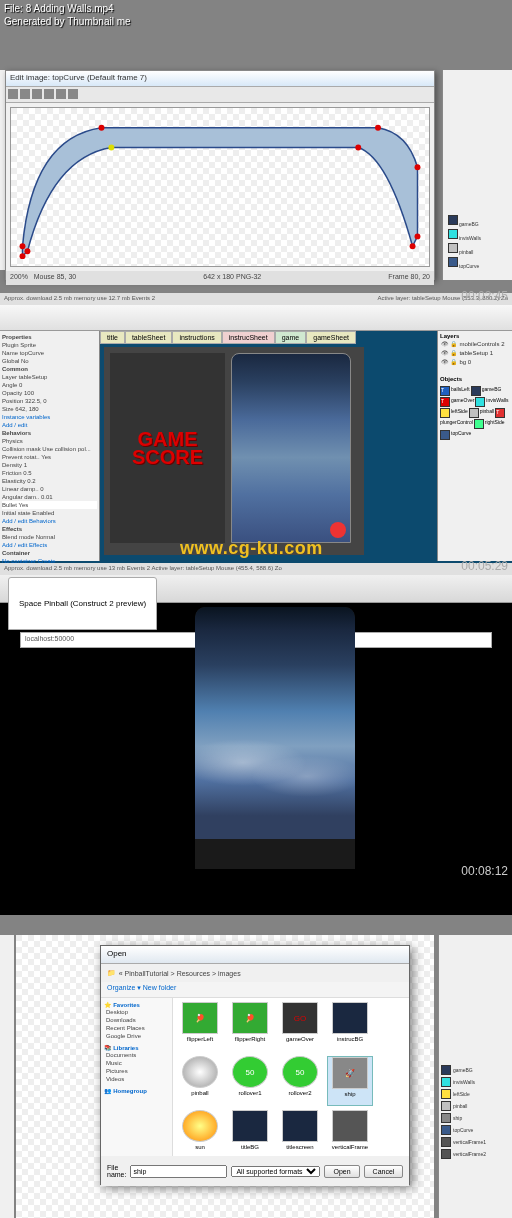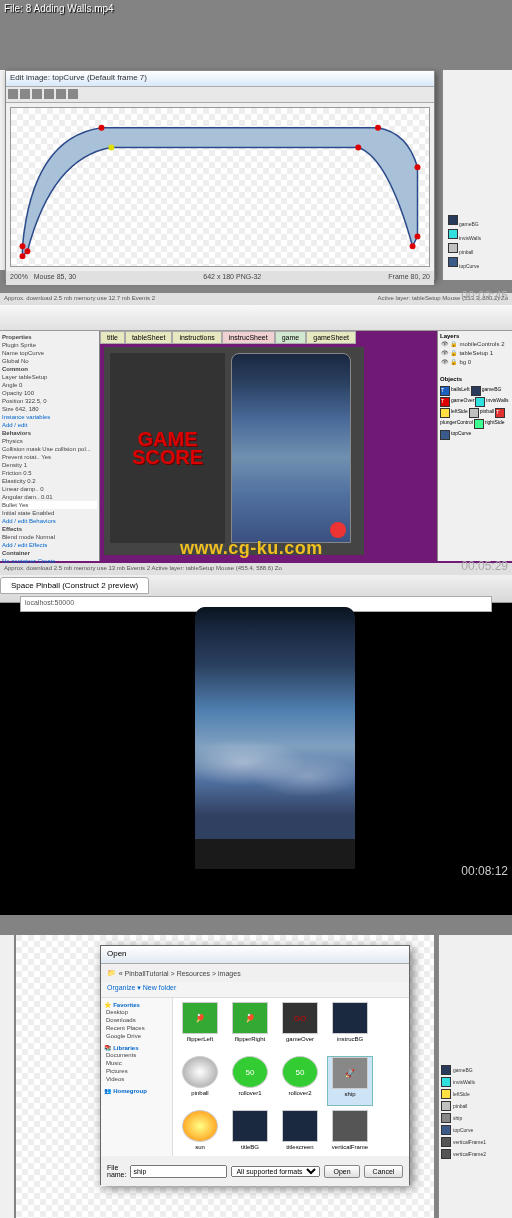--- a/index.html
+++ b/index.html
@@ -18,21 +18,21 @@
   .p1-curve { position: absolute; top: 0; left: 0; width: 100%; height: 100%; }
   .p1-status { height: 14px; background: #e0e0e0; font-size: 7px; padding: 2px 4px; color: #444; display: flex; justify-content: space-between; }
   .p1-sidebar { position: absolute; left: 0; top: 70px; width: 14px; height: 200px; background: #f0f0f0; }
   .p1-rightpanel { position: absolute; right: 0; top: 70px; width: 70px; height: 210px; background: #f0f0f0; border-left: 1px solid #888; }
   .p1-swatch { width: 10px; height: 10px; display: inline-block; margin: 1px; border: 1px solid #333; }
   .p1-swatches { position: absolute; bottom: 10px; left: 4px; }
   .p1-statusbar { position: absolute; bottom: 0; left: 0; right: 0; height: 12px; background: #e0e0e0; font-size: 6px; color: #555; padding: 2px 4px; display: flex; justify-content: space-between; }
   .p1-timestamp { position: absolute; bottom: 2px; right: 4px; color: #aaa; font-size: 12px; z-index: 50; }
   
   
-  .panel2 { position: absolute; top: 305px; left: 0; width: 512px; height: 270px; background: #701a75; }
+  .panel2 { position: absolute; top: 305px; left: 0; width: 512px; height: 270px; background: #0c4a6e; }
   .p2-topbar { height: 26px; background: linear-gradient(#f8f8f8, #e0e0e0); border-bottom: 1px solid #999; }
   .p2-tabs { position: absolute; top: 26px; left: 100px; display: flex; gap: 0; }
   .p2-tab { padding: 2px 6px; font-size: 7px; background: #e8e8c0; border: 1px solid #aaa; }
   .p2-leftpanel { position: absolute; left: 0; top: 26px; width: 100px; bottom: 14px; background: #f0f0f0; border-right: 1px solid #888; font-size: 6px; padding: 2px; color: #444; }
   .p2-prop { padding: 1px 0; }
   .p2-main { position: absolute; left: 104px; top: 42px; width: 260px; height: 208px; background: #444; display: flex; gap: 6px; padding: 6px; }
   .p2-gameover { width: 115px; height: 190px; background: #333; display: flex; flex-direction: column; justify-content: center; align-items: center; }
   .p2-gameover-text { color: #d00; font-weight: 900; font-size: 20px; font-family: Arial Black, sans-serif; text-shadow: 1px 1px 0 #600; line-height: 0.9; }
   .p2-earth { width: 120px; height: 190px; background: linear-gradient(#1a2840 0%, #2a4060 15%, #4a6a9a 35%, #7090b0 55%, #5070a0 75%, #3a5080 100%); border: 1px solid #888; border-radius: 8px 8px 0 0; position: relative; }
   .p2-earth-stop { position: absolute; bottom: 4px; right: 4px; width: 16px; height: 16px; background: #e33; border-radius: 50%; }
@@ -41,21 +41,21 @@
   .p2-layers { padding: 2px; font-size: 6px; }
   .p2-layer { padding: 1px; color: #333; }
   .p2-obj-swatches { padding: 2px; display: flex; flex-wrap: wrap; gap: 1px; }
   .p2-obj-sw { width: 10px; height: 10px; border: 1px solid #333; display: inline-block; font-size: 5px; }
   .p2-statusbar { position: absolute; bottom: 0; left: 0; right: 0; height: 12px; background: #e0e0e0; font-size: 6px; color: #555; padding: 2px 4px; }
   .p2-timestamp { position: absolute; bottom: 2px; right: 4px; color: #aaa; font-size: 12px; z-index: 50; }
   
   
   .panel3 { position: absolute; top: 575px; left: 0; width: 512px; height: 305px; background: #000; }
   .p3-browser { height: 28px; background: linear-gradient(#f0f0f0, #d8d8d8); border-bottom: 1px solid #999; }
-  .p3-tab { display: inline-block; padding: 3px 10px; font-size: 8px; background: #fff; border: 1px solid #aaa; margin: 2px 0 0 0; border-radius: 3px 3px 0 0; }
+  .p3-tab { display: inline-block; padding: 21px 10px; font-size: 8px; background: #fff; border: 1px solid #aaa; margin: 2px 0 0 8px; border-radius: 3px 3px 0 0; }
   .p3-addr { height: 16px; background: #fff; margin: 2px 20px 0 20px; border: 1px solid #aaa; font-size: 7px; padding: 2px 4px; color: #555; }
   .p3-game { position: absolute; top: 32px; left: 195px; width: 160px; height: 262px; background: #1a1a1a; border-radius: 10px 10px 0 0; overflow: hidden; }
   .p3-earth { width: 100%; height: 232px; background: linear-gradient(#0a1420 0%, #1a2840 10%, #2a4060 25%, #5080b0 45%, #80a0c0 60%, #5070a0 75%, #304060 90%); border-radius: 10px 10px 0 0; position: relative; }
   .p3-clouds { position: absolute; top: 55%; left: 0; right: 0; height: 30%; background: radial-gradient(ellipse at 30% 40%, rgba(255,255,255,0.4) 0%, transparent 40%), radial-gradient(ellipse at 70% 60%, rgba(255,255,255,0.3) 0%, transparent 35%); }
   .p3-hud { height: 30px; background: #222; color: #fff; font-size: 9px; padding: 3px 6px; font-weight: bold; position: relative; }
   .p3-stop { position: absolute; right: 5px; bottom: 5px; width: 20px; height: 20px; background: #e33; border-radius: 50%; border: 1px solid #fff; font-size: 5px; color: #fff; text-align: center; line-height: 20px; }
   .p3-timestamp { position: absolute; bottom: 2px; right: 4px; color: #ccc; font-size: 12px; z-index: 50; }
   
   
   .panel4 { position: absolute; top: 915px; left: 0; width: 512px; height: 338px; background: #838383; }
@@ -79,20 +79,21 @@
   .p4-timestamp { position: absolute; bottom: 2px; right: 4px; color: #aaa; font-size: 12px; z-index: 50; }
   .p4-obj-swatches { position: absolute; top: 130px; left: 2px; display: flex; flex-direction: column; gap: 2px; font-size: 5px; }
   .p4-obj-row { display: flex; align-items: center; gap: 2px; color: #333; }
   .p4-sw { width: 10px; height: 10px; border: 1px solid #333; }
 </style>
 </head>
 <body>
 
 <div class="meta-overlay">
   <div>File: 8 Adding Walls.mp4</div>
+  <div>Generated by Thumbnail me</div>
 </div>
 
 <div class="panel1">
   <div class="p1-bg"></div>
   <div class="p1-sidebar"></div>
   <div class="p1-window">
     <div class="p1-titlebar">Edit image: topCurve (Default frame 7)</div>
     <div class="p1-toolbar">
       <span class="p1-tool"></span>
       <span class="p1-tool"></span>

